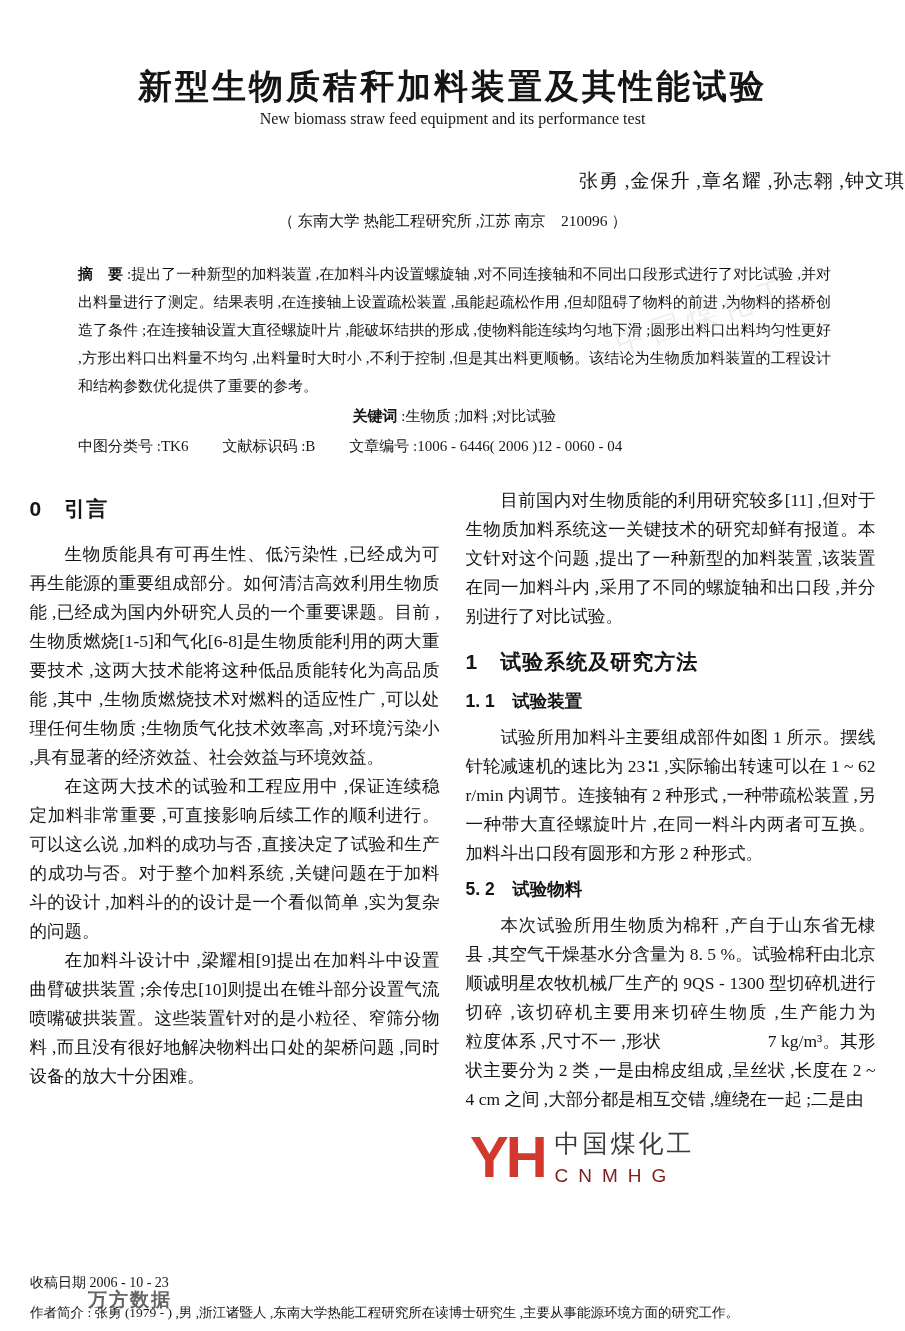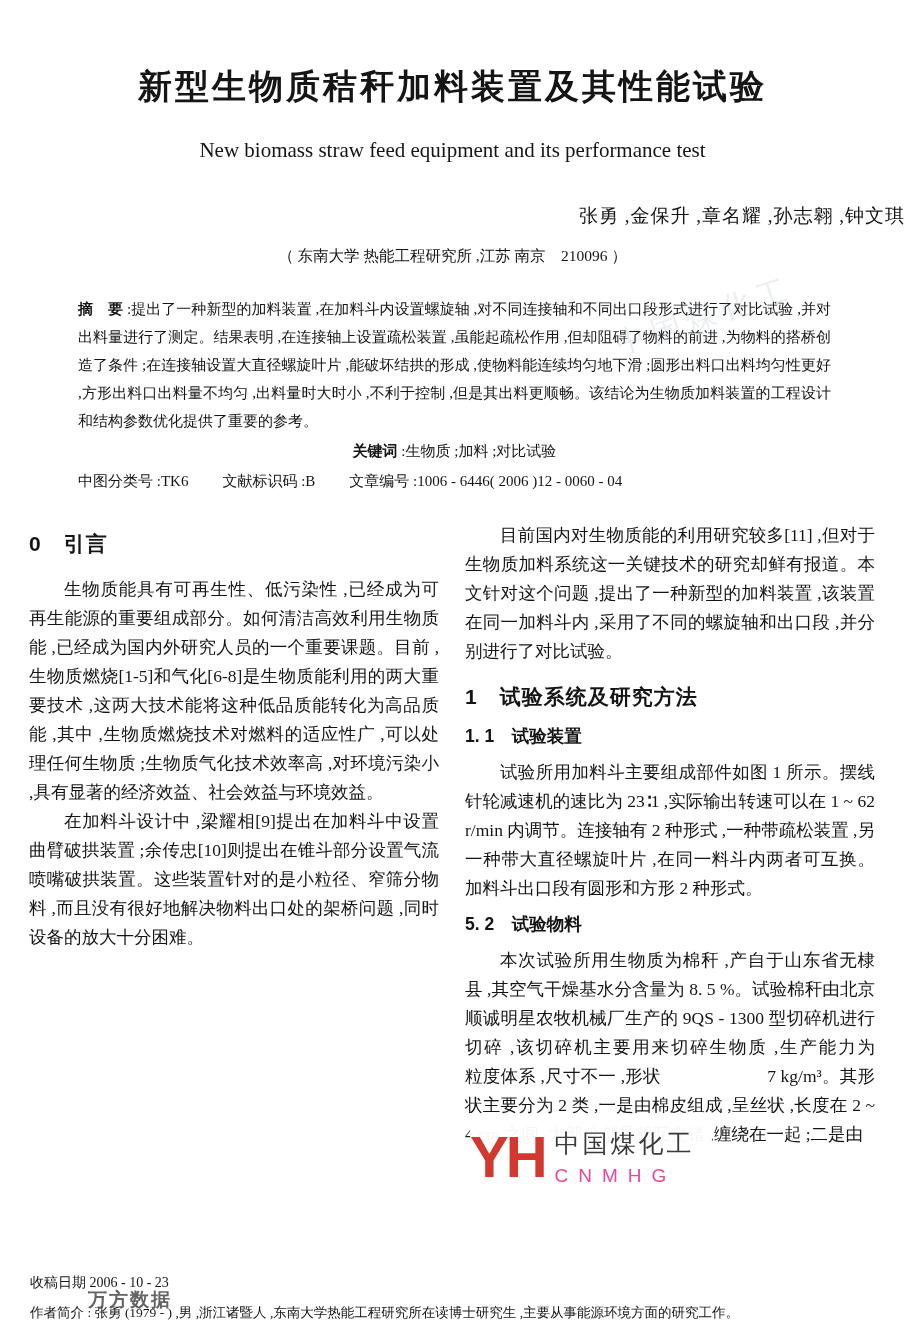--- a/index.html
+++ b/index.html
@@ -14,48 +14,48 @@
   .hrow { display:grid; grid-template-columns:200px 1fr 175px; align-items:baseline; line-height:28px; }
   .hleft  { font-size:15px; text-align:left; }
   .hright { font-size:15px; text-align:right; }
   .hcenter-cn { text-align:center; font-size:19px; letter-spacing:5px;
     font-family:"Liberation Sans","DejaVu Sans",sans-serif; }
   .hcenter-en { text-align:center; font-size:16px; letter-spacing:1px; }
   .rule { border-top:2px solid #1a1a1a; margin-top:16px; }
   
   .title-cn { margin-top:64px; text-align:center; font-size:34px; font-weight:bold;
     letter-spacing:3px; font-family:"Liberation Sans","DejaVu Sans",sans-serif; }
-  .title-en { margin-top:28px; text-align:center; font-size:21px; }
+  .title-en { text-align:center; font-size:16px; }
   .authors  { margin-top:40px; text-align:right; font-size:19px; letter-spacing:1px; }
   .affil    { margin-top:17px; text-align:center; font-size:15.5px; }
   
   .abstract { margin:28px 74px 0 78px; font-size:15px; line-height:28px; text-align:justify; }
   .lbl { font-weight:bold; font-family:"Liberation Sans","DejaVu Sans",sans-serif; }
   .kw  { margin-top:2px; text-align:center; }
   .clc { margin-top:2px; text-align:left; }
   .clc .seg { margin-right:34px; }
   
   .body-cols { display:flex; gap:26px; padding:0 29px; margin-top:26px;
-    font-size:17.5px; line-height:29px; text-align:justify; }
+    font-size:17.5px; line-height:29px; text-align:justify;justify-content:center; }
   .col { width:410px; }
   p.para { text-indent:2em; }
   h2.sec { font-family:"Liberation Sans","DejaVu Sans",sans-serif; font-size:21px;
     font-weight:bold; margin:8px 0 16px; line-height:30px; letter-spacing:1px; }
   .col-right h2.sec { margin:16px 0 10px; }
   h3.subsec { font-family:"Liberation Sans","DejaVu Sans",sans-serif; font-size:17.5px;
     font-weight:bold; margin:7px 0; }
   
   .cnmhg { position:absolute; left:470px; top:1118px; width:242px; height:78px;
     background:rgba(255,255,255,0.96); display:flex; align-items:center; z-index:5; }
   .cnmhg-logo { color:#d2382e; font-family:"Liberation Sans","DejaVu Sans",sans-serif;
     font-weight:bold; font-size:58px; line-height:1; letter-spacing:-3px; }
   .cnmhg-col { display:flex; flex-direction:column; margin-left:10px; }
   .cnmhg-l1 { font-size:25px; color:#3a3a3a; letter-spacing:3px;
     font-family:"Liberation Sans","DejaVu Sans",sans-serif; }
-  .cnmhg-l2 { font-size:19px; color:#ec4899; letter-spacing:10px; margin-top:5px;
+  .cnmhg-l2 { font-size:19px; color:#7f1d1d; letter-spacing:10px; margin-top:5px;
     font-family:"Liberation Sans","DejaVu Sans",sans-serif; }
   
   .faint-stamp { position:absolute; left:612px; top:296px; transform:rotate(-18deg);
     font-size:30px; color:#8899aa; opacity:0.16; letter-spacing:7px; z-index:1;
     font-family:"Liberation Sans","DejaVu Sans",sans-serif; }
   
   .footer { position:absolute; left:30px; right:26px; top:1272px; font-size:14px; line-height:22px; }
   .footer .bio { margin-top:8px; font-size:13.5px; }
   .wanfang { position:absolute; left:88px; top:1287px; font-size:19px; font-weight:bold;
     color:#4a4a4a; opacity:0.85; z-index:6; letter-spacing:2px;
@@ -77,20 +77,21 @@
   <section class="abstract">
     <p><span class="lbl">摘　要</span><span> :提出了一种新型的加料装置 ,在加料斗内设置螺旋轴 ,对不同连接轴和不同出口段形式进行了对比试验 ,并对出料量进行了测定。结果表明 ,在连接轴上设置疏松装置 ,虽能起疏松作用 ,但却阻碍了物料的前进 ,为物料的搭桥创造了条件 ;在连接轴设置大直径螺旋叶片 ,能破坏结拱的形成 ,使物料能连续均匀地下滑 ;圆形出料口出料均匀性更好 ,方形出料口出料量不均匀 ,出料量时大时小 ,不利于控制 ,但是其出料更顺畅。该结论为生物质加料装置的工程设计和结构参数优化提供了重要的参考。</span></p>
     <p class="kw"><span class="lbl">关键词</span><span> :生物质 ;加料 ;对比试验</span></p>
     <p class="clc"><span class="seg">中图分类号 :TK6</span><span class="seg">文献标识码 :B</span><span>文章编号 :1006 - 6446( 2006 )12 - 0060 - 04</span></p>
   </section>
 
   <main class="body-cols">
     <div class="col col-left">
       <h2 class="sec">0　引言</h2>
       <p class="para">生物质能具有可再生性、低污染性 ,已经成为可再生能源的重要组成部分。如何清洁高效利用生物质能 ,已经成为国内外研究人员的一个重要课题。目前 ,生物质燃烧[1-5]和气化[6-8]是生物质能利用的两大重要技术 ,这两大技术能将这种低品质能转化为高品质能 ,其中 ,生物质燃烧技术对燃料的适应性广 ,可以处理任何生物质 ;生物质气化技术效率高 ,对环境污染小 ,具有显著的经济效益、社会效益与环境效益。</p>
+      <p class="para">在这两大技术的试验和工程应用中 ,保证连续稳定加料非常重要 ,可直接影响后续工作的顺利进行。可以这么说 ,加料的成功与否 ,直接决定了试验和生产的成功与否。对于整个加料系统 ,关键问题在于加料斗的设计 ,加料斗的的设计是一个看似简单 ,实为复杂的问题。</p>
       <p class="para">在加料斗设计中 ,梁耀相[9]提出在加料斗中设置曲臂破拱装置 ;余传忠[10]则提出在锥斗部分设置气流喷嘴破拱装置。这些装置针对的是小粒径、窄筛分物料 ,而且没有很好地解决物料出口处的架桥问题 ,同时设备的放大十分困难。</p>
     </div>
     <div class="col col-right">
       <p class="para">目前国内对生物质能的利用研究较多[11] ,但对于生物质加料系统这一关键技术的研究却鲜有报道。本文针对这个问题 ,提出了一种新型的加料装置 ,该装置在同一加料斗内 ,采用了不同的螺旋轴和出口段 ,并分别进行了对比试验。</p>
       <h2 class="sec">1　试验系统及研究方法</h2>
       <h3 class="subsec">1. 1　试验装置</h3>
       <p class="para">试验所用加料斗主要组成部件如图 1 所示。摆线针轮减速机的速比为 23∶1 ,实际输出转速可以在 1 ~ 62 r/min 内调节。连接轴有 2 种形式 ,一种带疏松装置 ,另一种带大直径螺旋叶片 ,在同一料斗内两者可互换。加料斗出口段有圆形和方形 2 种形式。</p>
       <h3 class="subsec">5. 2　试验物料</h3>
       <p class="para">本次试验所用生物质为棉秆 ,产自于山东省无棣县 ,其空气干燥基水分含量为 8. 5 %。试验棉秆由北京顺诚明星农牧机械厂生产的 9QS - 1300 型切碎机进行切碎 ,该切碎机主要用来切碎生物质 ,生产能力为　　　　　　　粒度体系 ,尺寸不一 ,形状　　　　　　7 kg/m³。其形状主要分为 2 类 ,一是由棉皮组成 ,呈丝状 ,长度在 2 ~ 4 cm 之间 ,大部分都是相互交错 ,缠绕在一起 ;二是由</p>
     </div>

